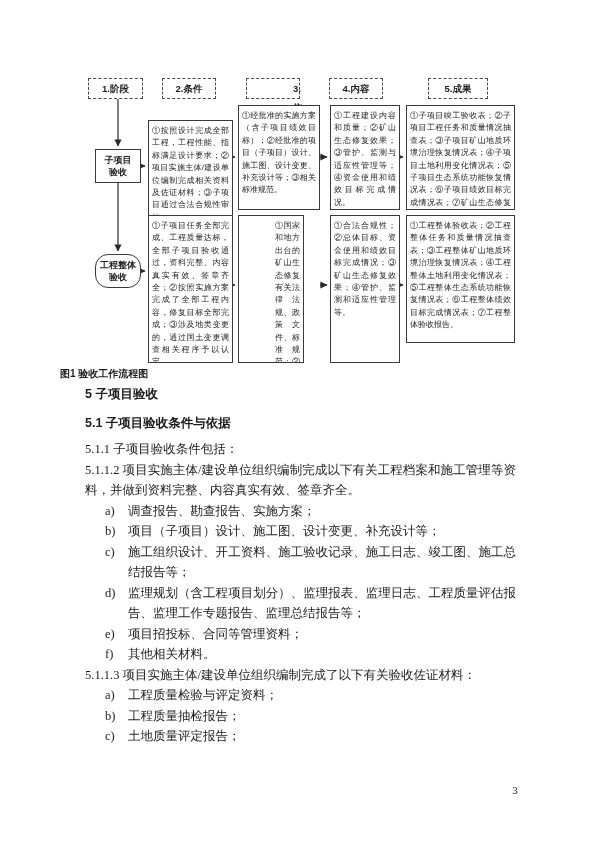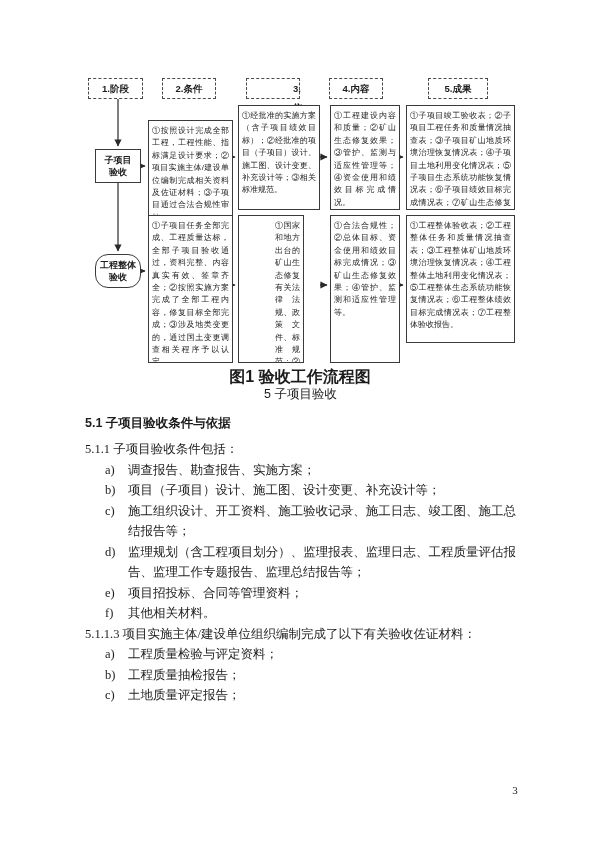--- a/index.html
+++ b/index.html
@@ -46,42 +46,40 @@
     text-align: justify;
     overflow: hidden;
     font-family: "Liberation Sans", sans-serif;
   }
   .fc-svg { position: absolute; left: 0; top: 0; }
   .fc-caption {
     position: absolute;
     left: 60px;
     top: 367px;
     width: 480px;
-    text-align: center;
-    font-weight: bold;
-    font-size: 16px;
+    font-weight: bold;
+    font-size: 10px;
     font-family: "Liberation Sans", sans-serif;
   }
 
   
   .doc {
     position: absolute;
     left: 85px;
     top: 386px;
     width: 431px;
     font-size: 12.5px;
     line-height: 20.5px;
   }
   .doc h1 {
     font-size: 12.5px;
     line-height: 17px;
-    font-weight: normal;
+    font-weight: bold;
     font-family: "Liberation Sans", sans-serif;
     margin: 0 0 0 0;
-    text-align: center;
   }
   .doc h2 {
     font-size: 12.5px;
     line-height: 17px;
     font-weight: bold;
     font-family: "Liberation Sans", sans-serif;
     margin: 12px 0 7px 0;
   }
   .doc p { text-align: justify; margin: 0; }
   .doc ul { list-style: none; margin: 0; padding: 0; }
@@ -147,20 +145,21 @@
   <div class="fc-box fc-cell" style="left:238px; top:215px; width:66px;  height:148px;padding-left:36px;">①国家和地方出台的矿山生态修复有关法律法规、政策文件、标准规范；②项目立项批复文件；③经批准的实施方案；④经批准的项目（子项目）设计、施工图、设计变更、补充设计等；⑤其他相关材料。</div>
   <div class="fc-box fc-cell" style="left:330px; top:215px; width:70px;  height:148px;">①合法合规性；②总体目标、资金使用和绩效目标完成情况；③矿山生态修复效果；④管护、监测和适应性管理等。</div>
   <div class="fc-box fc-cell" style="left:406px; top:215px; width:109px; height:128px;">①工程整体验收表；②工程整体任务和质量情况抽查表；③工程整体矿山地质环境治理恢复情况表；④工程整体土地利用变化情况表；⑤工程整体生态系统功能恢复情况表；⑥工程整体绩效目标完成情况表；⑦工程整体验收报告。</div>
 
   <div class="fc-caption">图1  验收工作流程图</div>
 
   <div class="doc">
     <h1>5  子项目验收</h1>
     <h2>5.1  子项目验收条件与依据</h2>
     <p>5.1.1  子项目验收条件包括：</p>
+    <p>5.1.1.2  项目实施主体/建设单位组织编制完成以下有关工程档案和施工管理等资料，并做到资料完整、内容真实有效、签章齐全。</p>
 
     <ul>
       <li>
         <span class="lbl">a)</span>
         <span class="txt">调查报告、勘查报告、实施方案；</span>
       </li>
       <li>
         <span class="lbl">b)</span>
         <span class="txt">项目（子项目）设计、施工图、设计变更、补充设计等；</span>
       </li>

